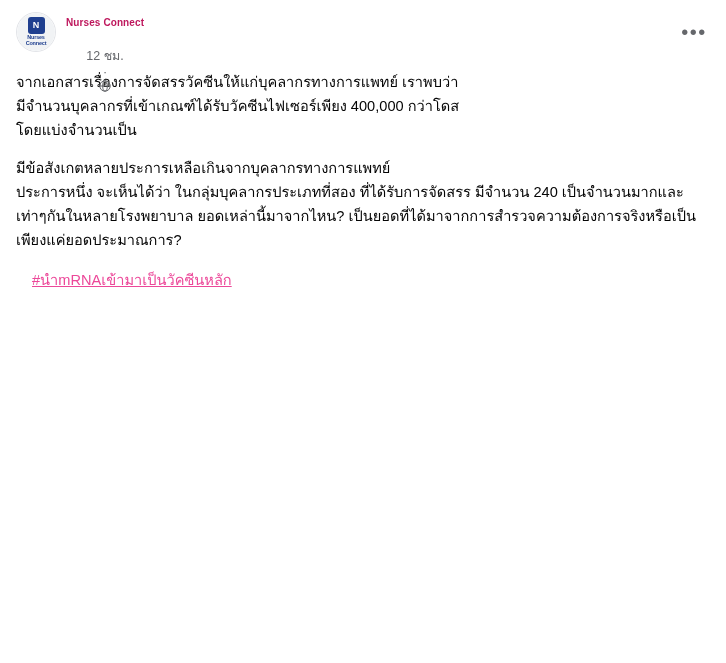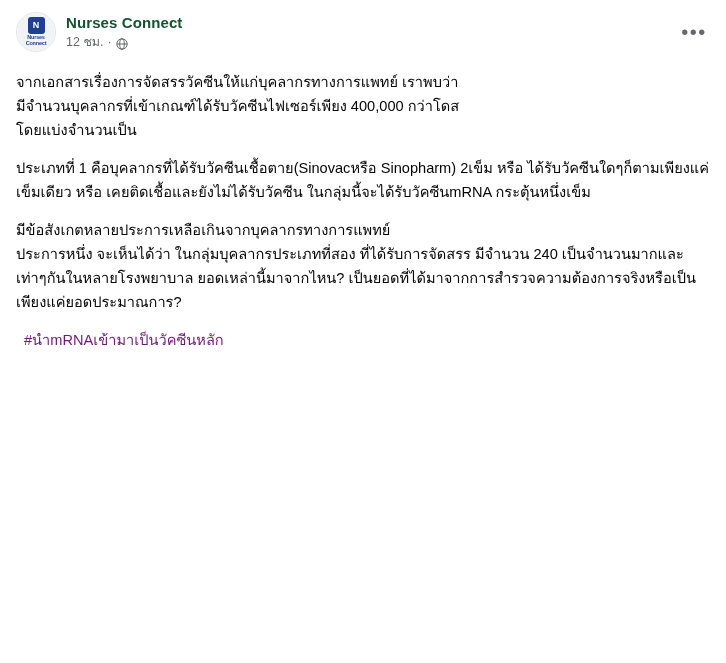--- a/index.html
+++ b/index.html
@@ -79,33 +79,34 @@
     letter-spacing: -0.2px;
     margin-top: 0.5px;
   }
   .header-text {
     display: flex;
     flex-direction: column;
     justify-content: flex-start;
     padding-top: 1px;
   }
   .page-name {
-    font-size: 15px;
+    font-size: 10px;
     font-weight: bold;
-    color: #14532d;
+    color: #be185d;
     line-height: 19px;
     letter-spacing: 0.1px;
   }
   .meta-row {
     display: flex;
-    align-items: flex-end;
+    align-items: center;
     font-size: 12.5px;
     color: #65676b;
     line-height: 16px;
-    margin-top: 2px;
+    margin-top: 16px;
+    flex-direction: column;
   }
   .meta-sep {
     margin: 0 4px;
   }
   .globe-icon {
     display: inline-flex;
     align-items: center;
     justify-content: center;
     width: 12px;
     height: 12px;
@@ -134,22 +135,23 @@
     color: #050505;
     padding-top: 4px;
   }
   .para {
     margin: 0 0 14px 0;
     white-space: pre-wrap;
     word-break: break-word;
   }
   .para:last-child { margin-bottom: 0; }
   .hashtag {
-    color: #701a75;
-    margin: 8px;
+    color: #ec4899;
+    margin: 16px;
+    text-decoration: underline;
   }
 </style>
 </head>
 <body>
 
 <div class="post">
 
   <div class="post-header">
     <div class="avatar">
       <div class="avatar-inner">
@@ -174,19 +176,18 @@
       </div>
     </div>
 
     <div class="more-button">•••</div>
   </div>
 
   <div class="post-body">
     <p class="para">จากเอกสารเรื่องการจัดสรรวัคซีนให้แก่บุคลากรทางการแพทย์ เราพบว่า
 มีจำนวนบุคลากรที่เข้าเกณฑ์ได้รับวัคซีนไฟเซอร์เพียง 400,000 กว่าโดส
 โดยแบ่งจำนวนเป็น</p>
-    <p class="para">ประเภทที่ 1 คือบุคลากรที่ได้รับวัคซีนเชื้อตาย(Sinovacหรือ Sinopharm) 2เข็ม หรือ ได้รับวัคซีนใดๆก็ตามเพียงแค่เข็มเดียว หรือ เคยติดเชื้อและยังไม่ได้รับวัคซีน ในกลุ่มนี้จะได้รับวัคซีนmRNA กระตุ้นหนึ่งเข็ม</p>
     <p class="para">มีข้อสังเกตหลายประการเหลือเกินจากบุคลากรทางการแพทย์
 ประการหนึ่ง จะเห็นได้ว่า ในกลุ่มบุคลากรประเภทที่สอง ที่ได้รับการจัดสรร มีจำนวน 240 เป็นจำนวนมากและเท่าๆกันในหลายโรงพยาบาล ยอดเหล่านี้มาจากไหน? เป็นยอดที่ได้มาจากการสำรวจความต้องการจริงหรือเป็นเพียงแค่ยอดประมาณการ?</p>
     <p class="para hashtag">#นำmRNAเข้ามาเป็นวัคซีนหลัก</p>
   </div>
 
 </div>
 
 </body></html>

